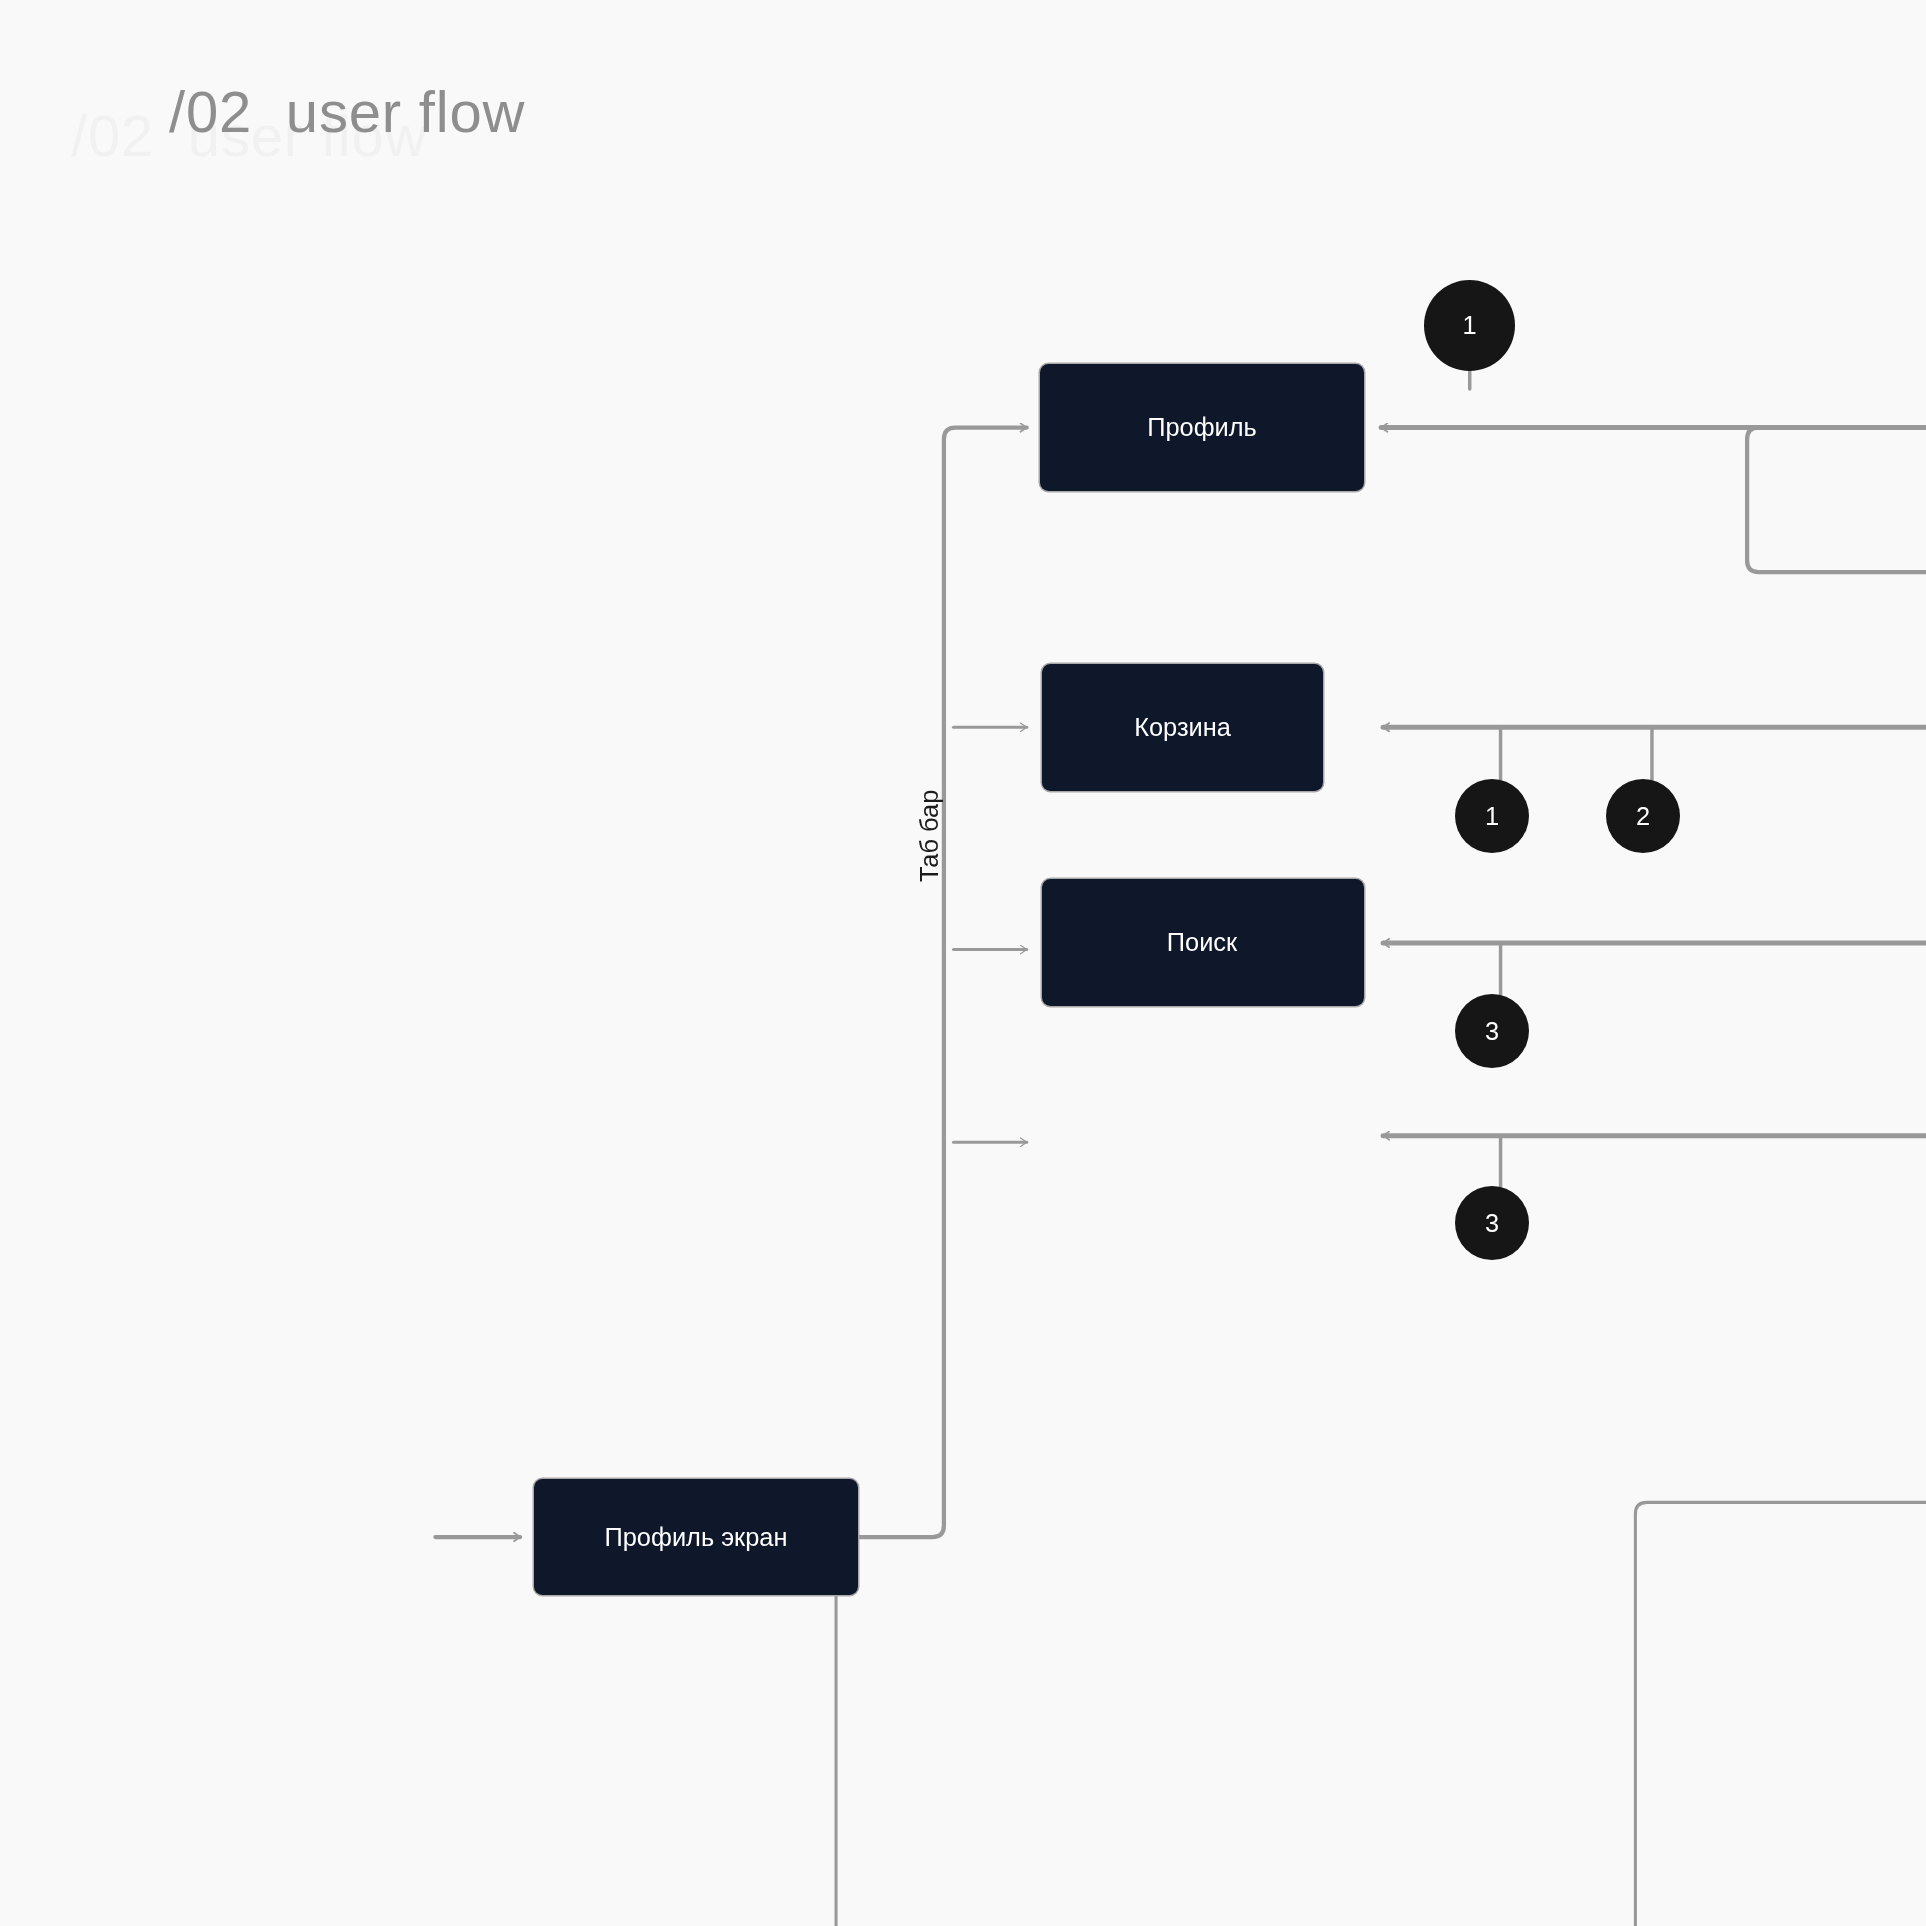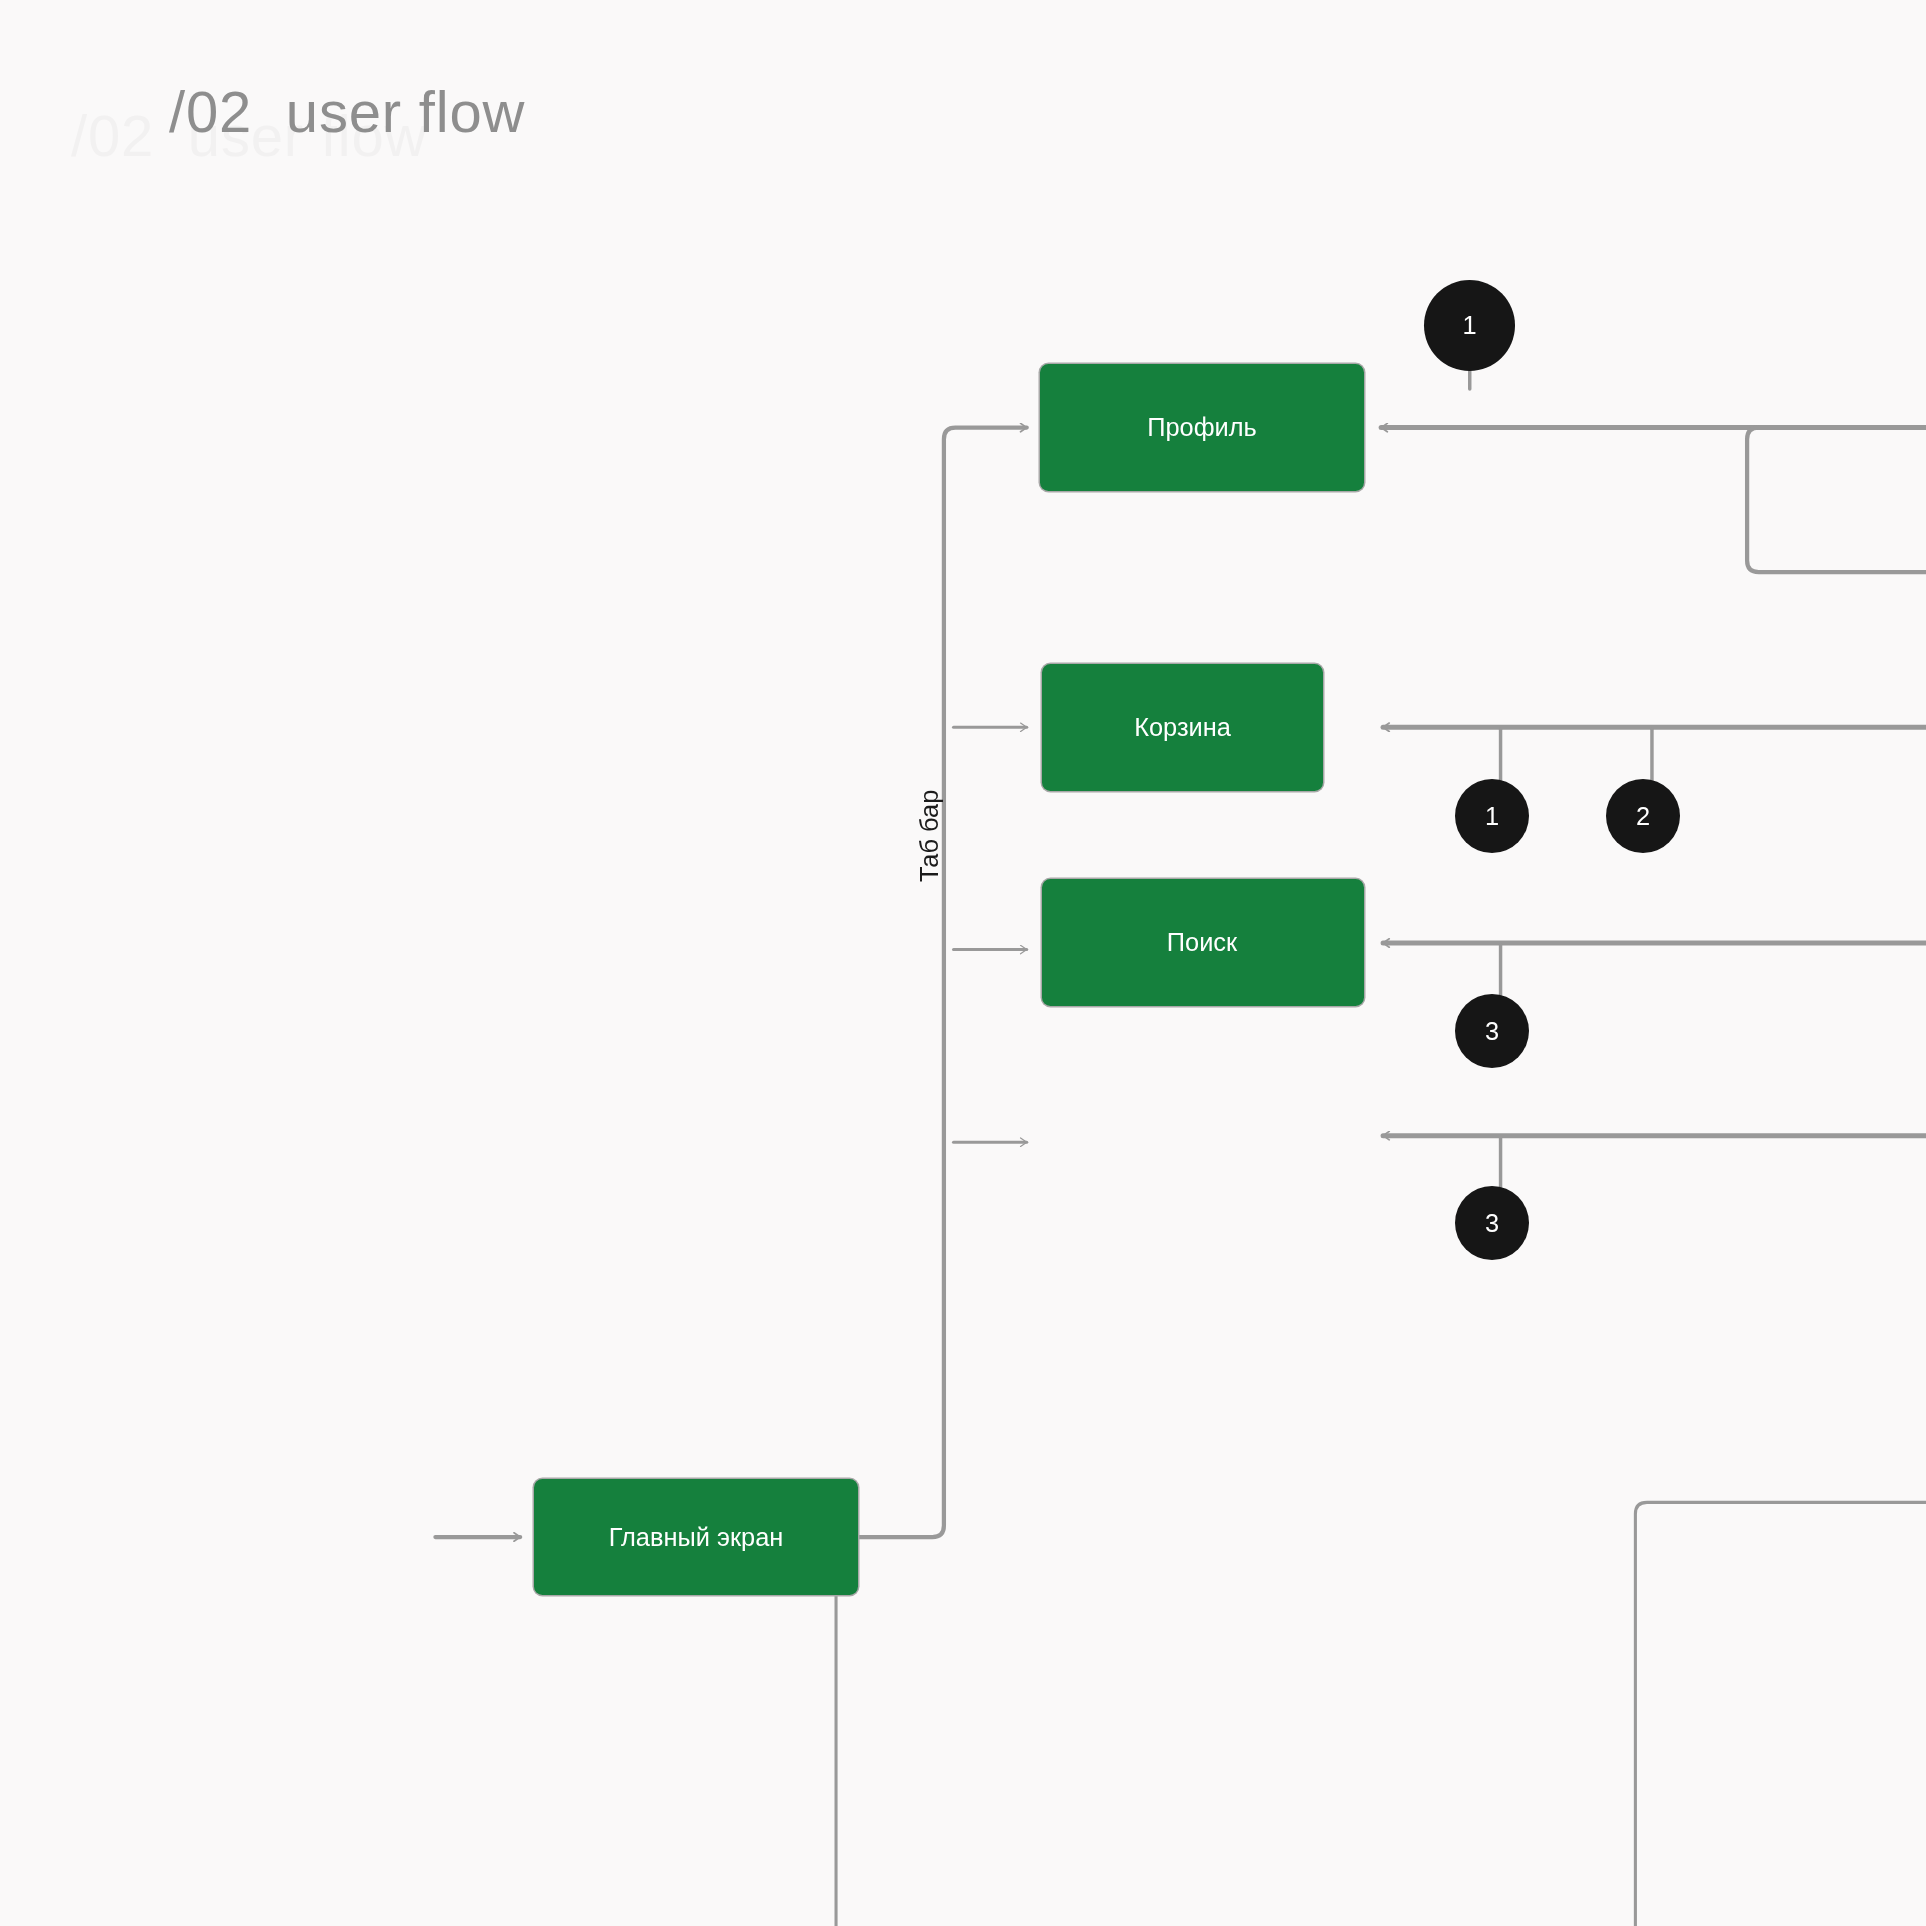--- a/index.html
+++ b/index.html
@@ -23,21 +23,21 @@
   }
   .title.main{left:169px;top:83px;color:#8e8e8e;}
   .title.ghost{left:71px;top:107px;color:#f2f1f1;}
 
   
   #edges{position:absolute;left:0;top:0;width:2196px;height:3014px;}
 
   
   .node{
     position:absolute;
-    background:#15803d;
+    background:#0f172a;
     border-radius:8.5px;
     box-shadow:0 0 0 1.5px #a8a8a8;
     color:#ffffff;
     display:flex;align-items:center;justify-content:center;
     text-align:center;
     font-size:25.4px;
     line-height:1.42;
     font-weight:400;
     padding:0 10px;
     box-sizing:border-box;
@@ -136,21 +136,21 @@
   <div class="vlabel" style="left:915px;top:882px;">Таб бар</div>
 
   <div class="node" style="left:1040px;top:364px;width:324px;height:127px;">Профиль</div>
 
   <div class="node" style="left:1042px;top:664px;width:281px;height:127px;">Корзина</div>
 
   <div class="node" style="left:1042px;top:879px;width:322px;height:127px;padding-left:8px;">Поиск</div>
 
 
 
-  <div class="node" style="left:534px;top:1479px;width:324px;height:116px;">Главный экран</div>
+  <div class="node" style="left:534px;top:1479px;width:324px;height:116px;">Профиль экран</div>
 
   <div class="badge" style="left:1424px;top:280px;width:91px;height:91px;">1</div>
 
   <div class="badge" style="left:1455px;top:779px;width:74px;height:74px;">1</div>
 
   <div class="badge" style="left:1606px;top:779px;width:74px;height:74px;">2</div>
 
   <div class="badge" style="left:1455px;top:994px;width:74px;height:74px;">3</div>
 
   <div class="badge" style="left:1455px;top:1186px;width:74px;height:74px;">3</div>

